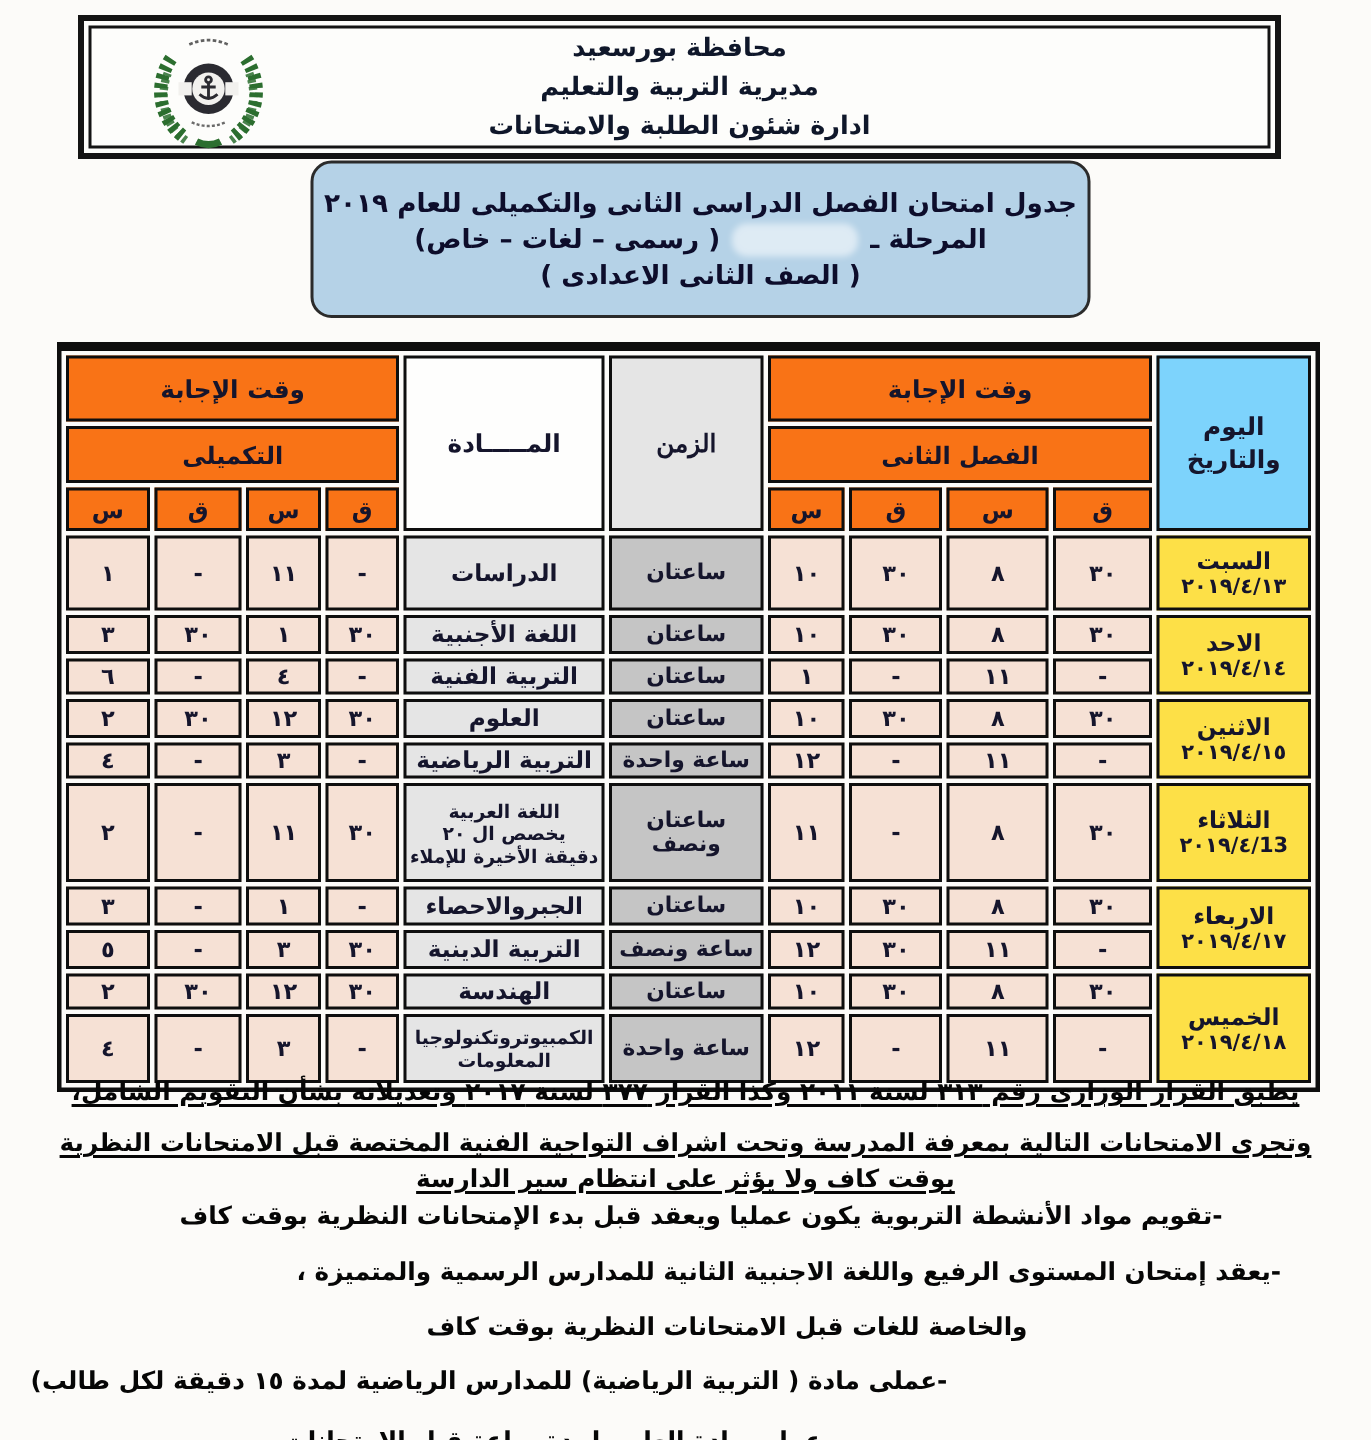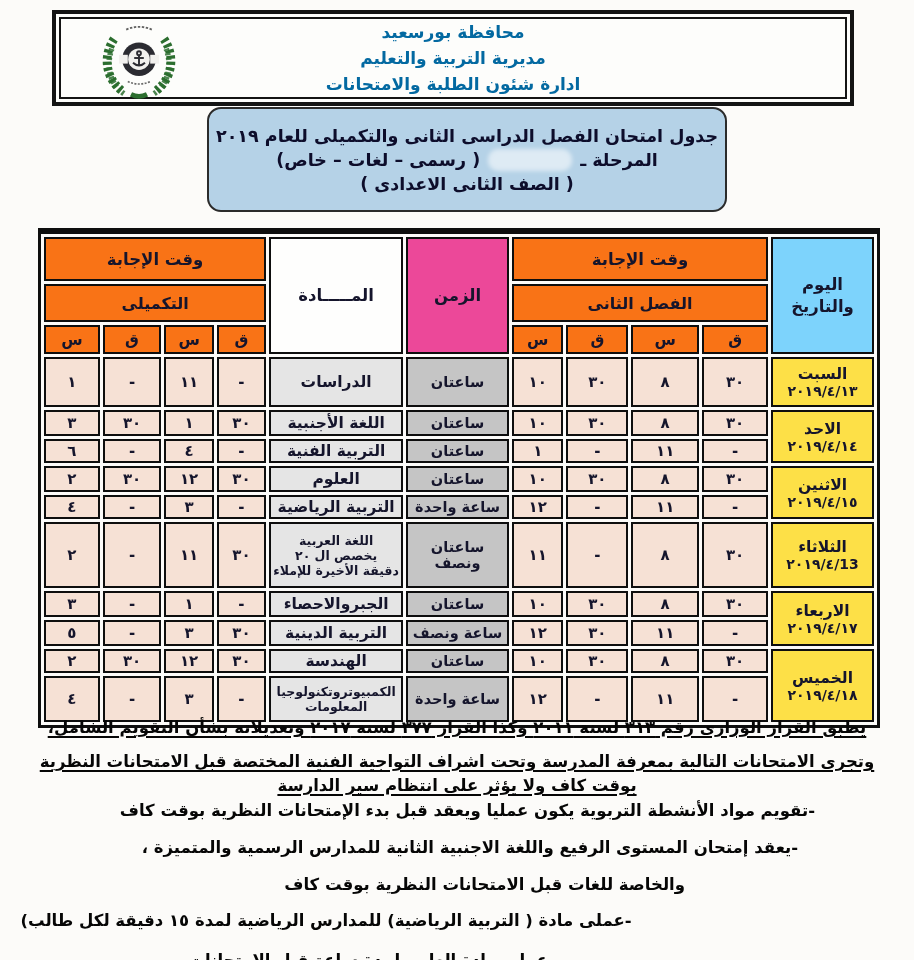--- a/index.html
+++ b/index.html
@@ -6,38 +6,38 @@
   .page{
     position:relative; width:914px; height:960px; overflow:hidden;
     background:#fcfbf9; direction:rtl;
     font-family:"DejaVu Sans", sans-serif; font-weight:bold; color:#101018;
   }
   
   .org-header{position:absolute; left:52px; top:10px; width:794px; height:88px;
     border:4px solid #141414; background:#fdfdfb;}
   .org-header-inner{position:absolute; inset:3px; border:2px solid #141414;}
   .org-lines{height:100%; display:flex; flex-direction:column; 
-    text-align:center; font-size:17px; line-height:26px; color:#0369a1;}
+    text-align:center; font-size:17px; line-height:26px; color:#0f172a;}
   .emblem{position:absolute; left:22px; top:1px; width:112px; height:80px;}
   
   .title-box{position:absolute; left:207px; top:107px; width:516px; height:101px;
     background:#b5d2e7; border:2px solid #2b2b2b; border-radius:14px;
     display:flex; flex-direction:column; justify-content:center; gap:3px;
     text-align:center; font-size:17.5px; color:#0d0d2b;}
   .title-line2{display:flex; align-items:center; justify-content:center;}
   .smudge{display:inline-block; width:84px; height:22px; background:rgba(255,255,255,.55);
     border-radius:10px; filter:blur(2px); margin:0 8px;}
   
   .exam-table{position:absolute; left:38px; top:228px; width:842px;
     table-layout:fixed; border-collapse:separate; border-spacing:3px;
     background:#fcfbf9; border:3px solid #0e0e0e; border-top-width:6px; direction:rtl;}
   .exam-table th,.exam-table td{border:2px solid #0e0e0e; text-align:center;
     vertical-align:middle; padding:0 2px; overflow:hidden; color:#15152c;}
   .c-peach{background:#f97316;}
-  .c-zmn{background:#ec4899; vertical-align:top; padding-top:5px;}
+  .c-zmn{background:#e5e5e5; vertical-align:top; padding-top:5px;font-family:Liberation Serif, serif;}
   .c-subj{background:#fefefd; vertical-align:top; padding-top:3px;}
   .c-day{background:#7dd3fc; white-space:pre-line; font-size:16px; line-height:22px;}
   .hr1 th{height:40px; font-size:16.5px;}
   .hr2 th{height:34px; font-size:16px;}
   .hr3 th{height:25px; font-size:15.5px;}
   .exam-table td.num{background:#f6e1d5; font-size:15px;}
   .exam-table td.dur{background:#c5c5c5; font-size:14.5px;}
   .exam-table td.subj{background:#e5e5e5; font-size:15.5px; white-space:pre-line;}
   .exam-table td.subj.small{font-size:12.5px; line-height:15px;}
   .exam-table td.daycell{background:#fde047;}
@@ -46,21 +46,21 @@
   
   .notes{position:absolute; top:716px; left:0; width:914px; color:#060606;
     font-size:16.5px; line-height:24px;}
   .note{white-space:nowrap;}
   .nc{text-align:center;}
   .nr{text-align:right;}
   .u{text-decoration:underline; text-underline-offset:3px; text-decoration-thickness:1.5px;}
   .note-2{margin-top:10px;}
   .note-3{margin-top:0px;}
   .note-4{margin-top:1px; padding-right:99px;}
-  .note-5{margin-top:13px; padding-right:116px;}
+  .note-5{margin-top:13px; padding-right:60px;}
   .note-6{margin-top:13px; padding-right:229px;}
   .note-7{margin-top:12px; padding-right:262px;text-align:center;}
   .note-8{margin-top:16px; padding-right:359px;}
 </style>
 </head>
 <body>
 
 <div class="page">
 
   <div class="org-header">

